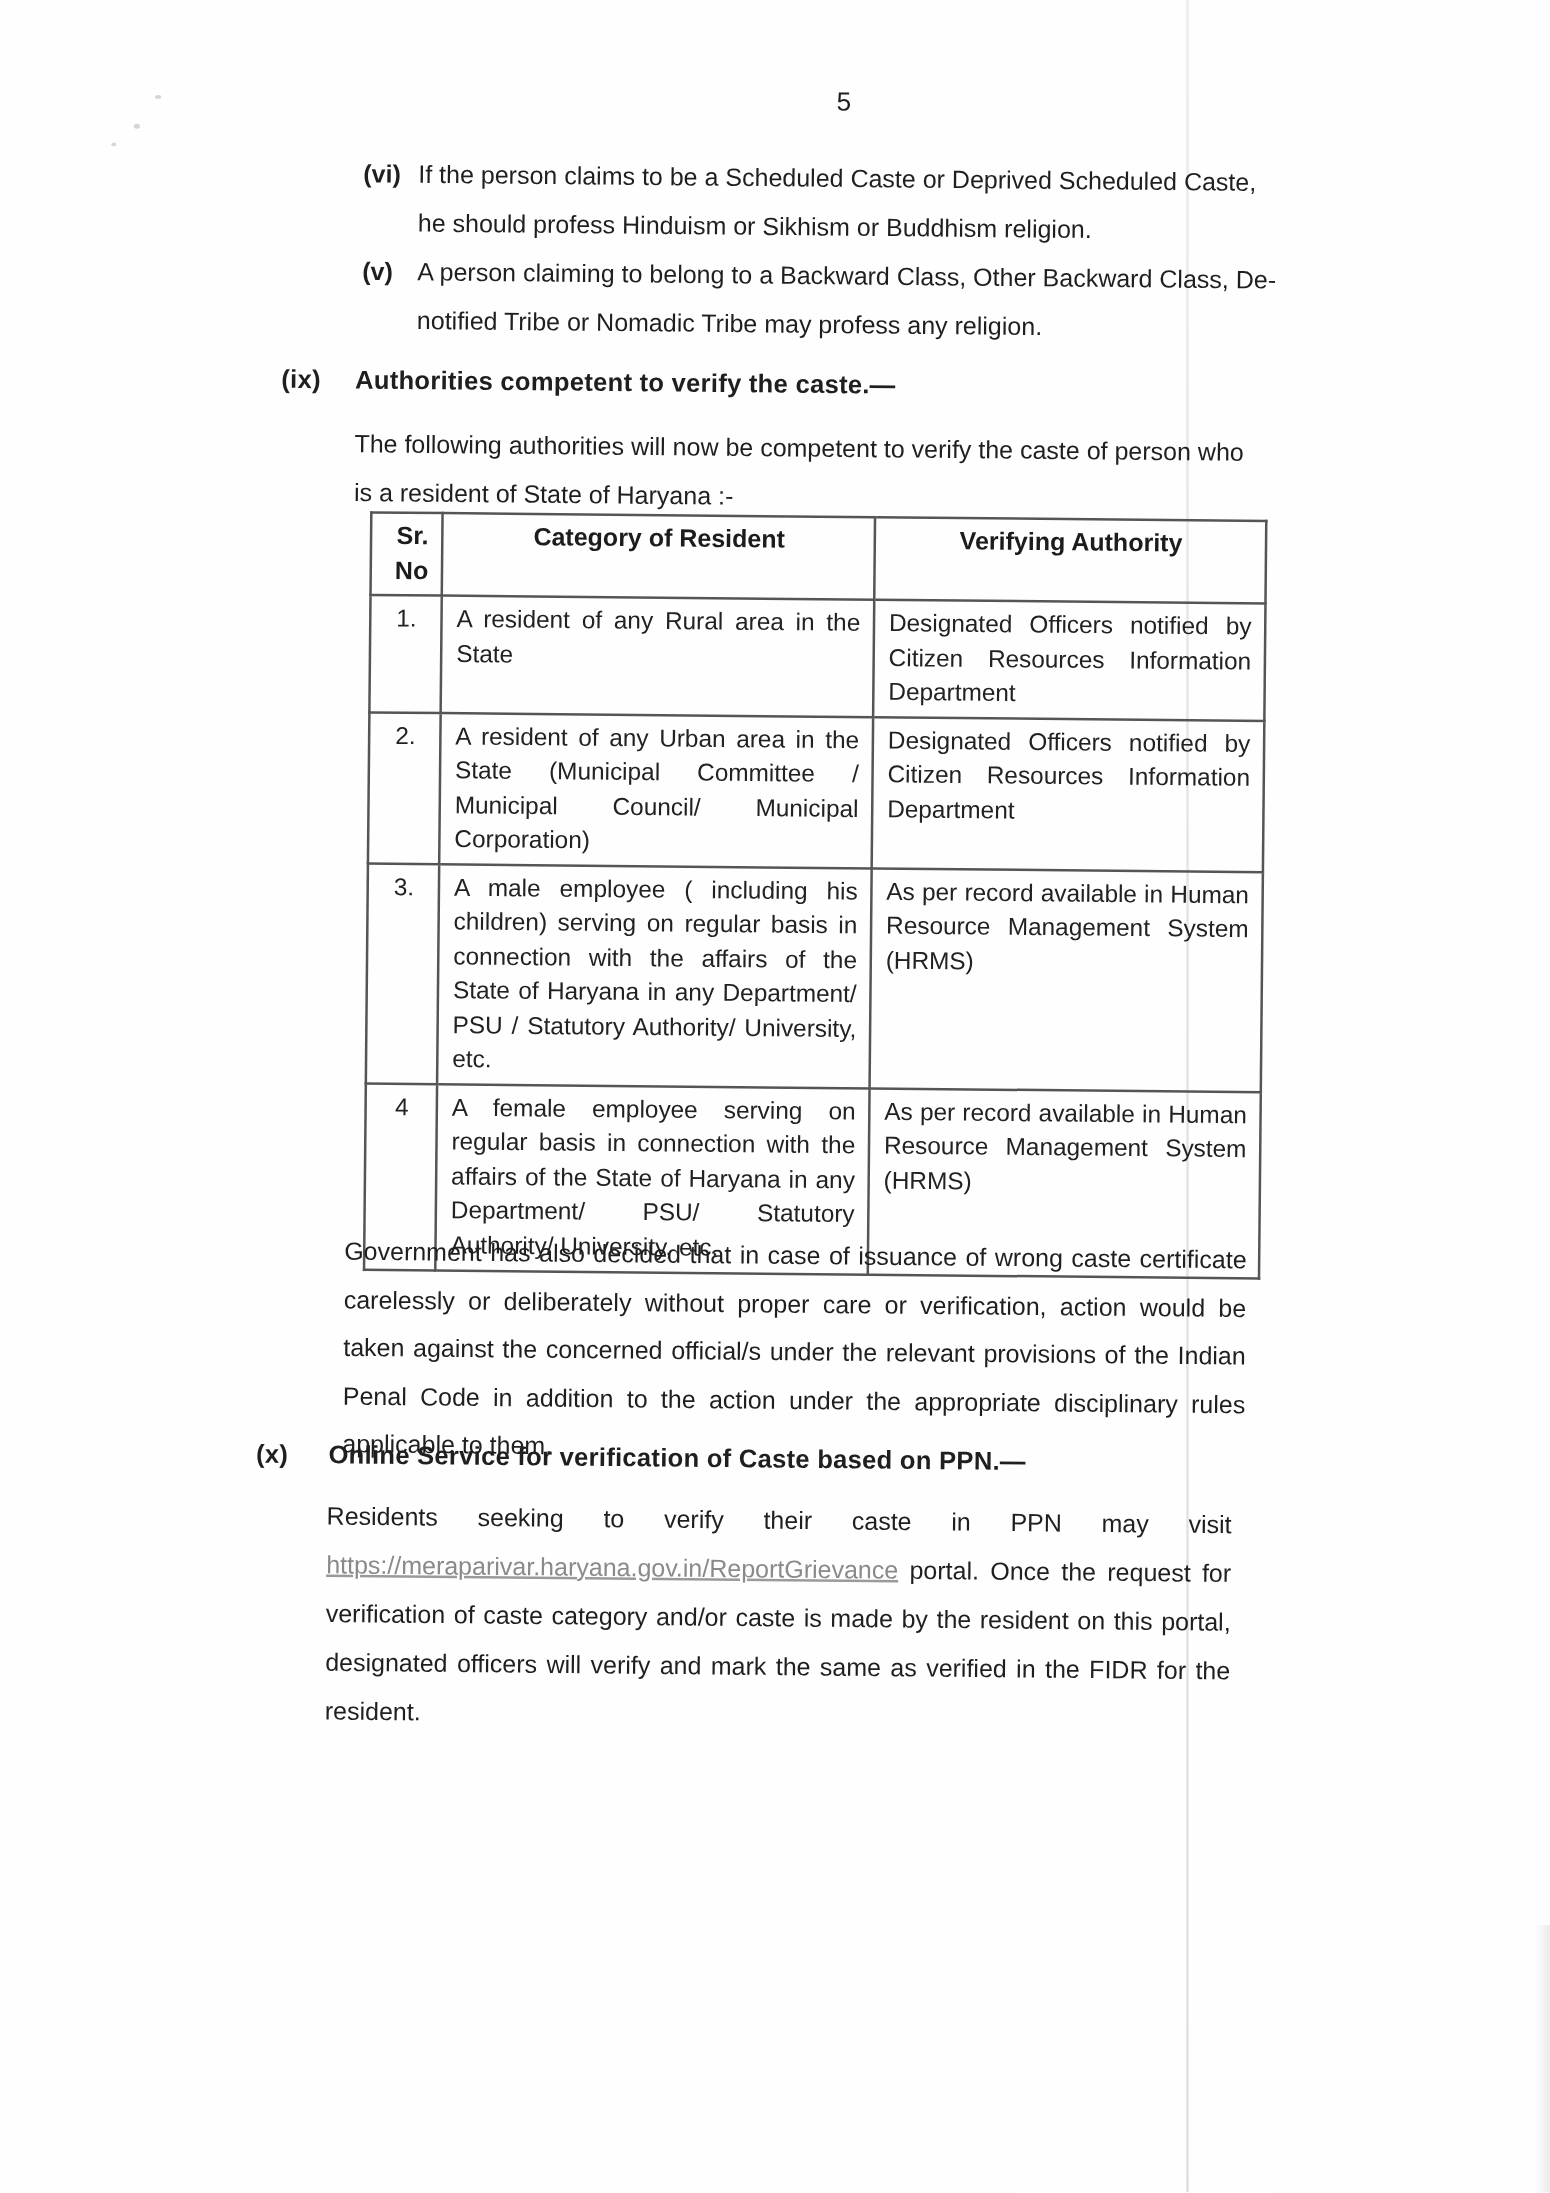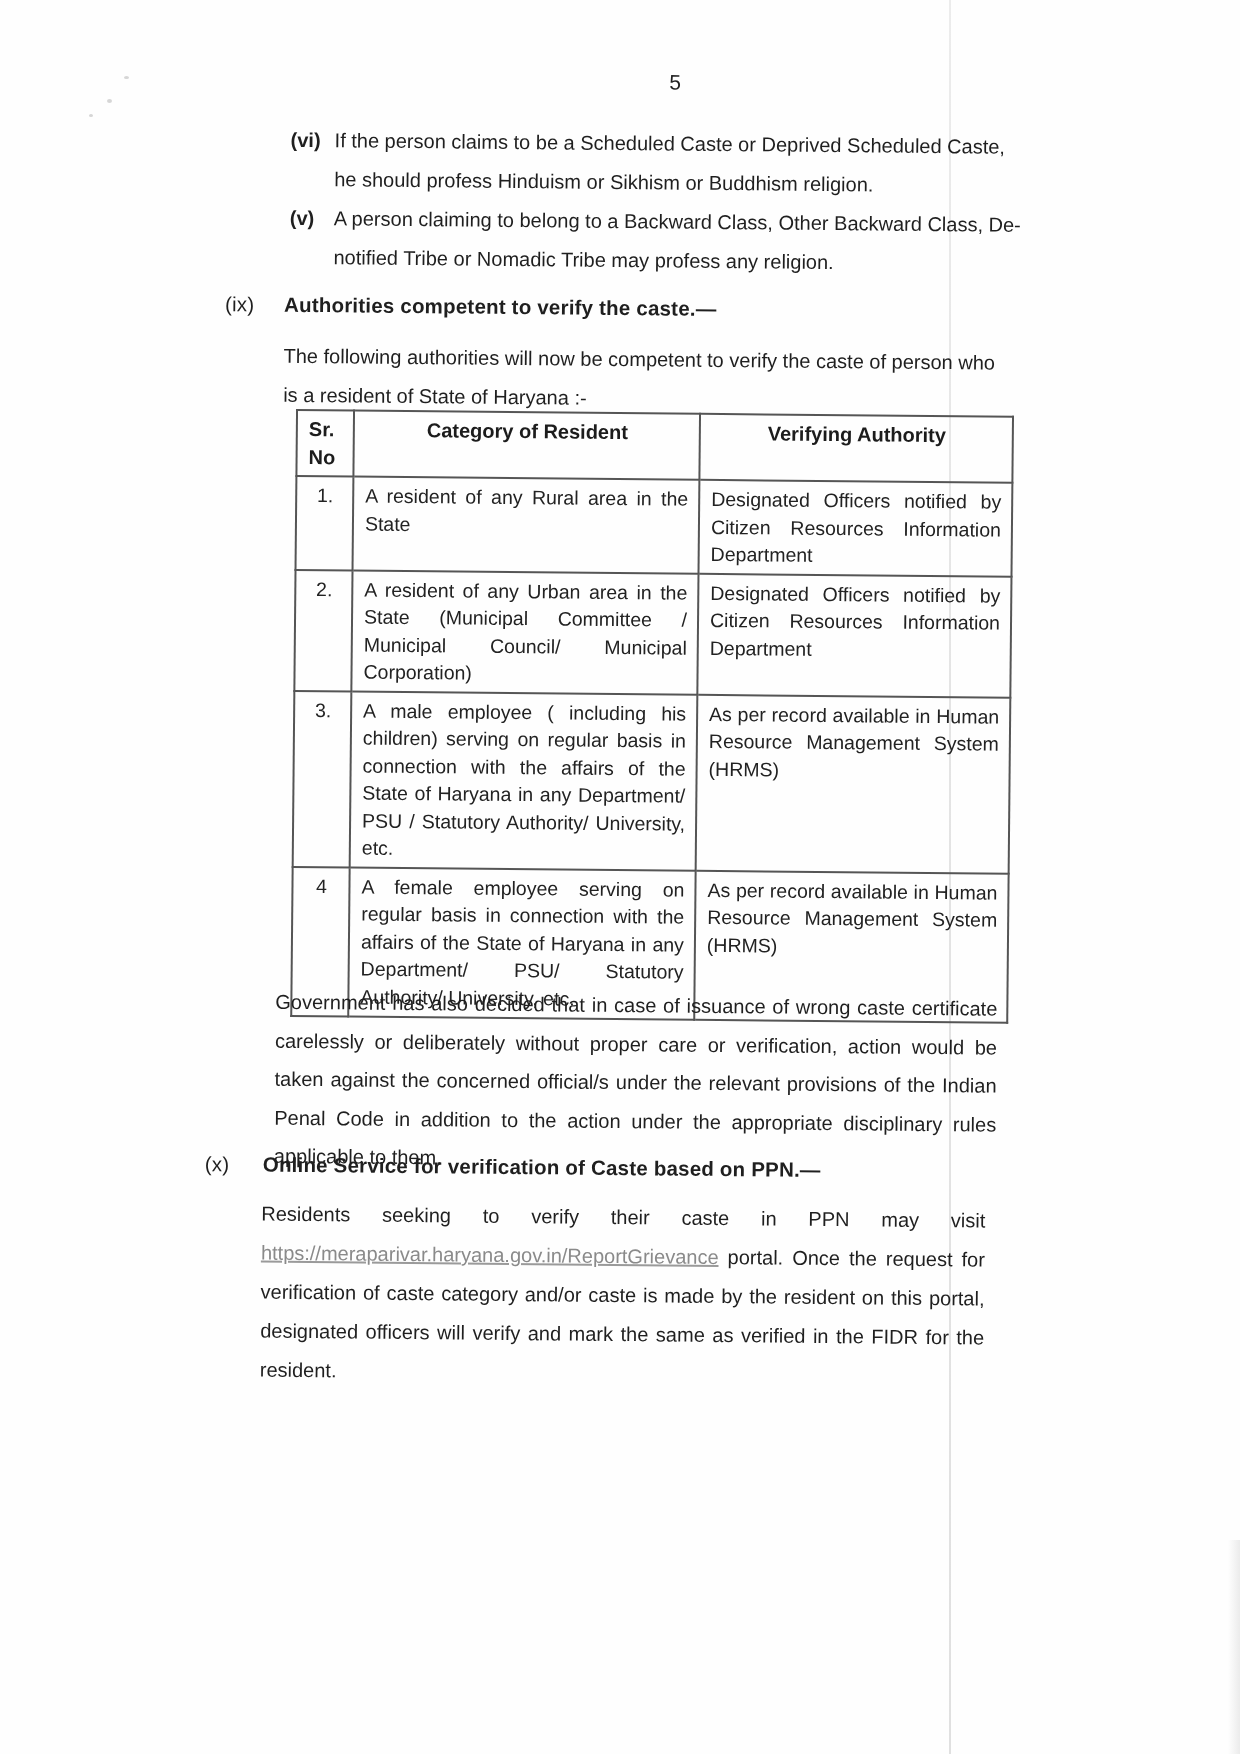--- a/index.html
+++ b/index.html
@@ -40,21 +40,21 @@
   .list-item{display:flex;font-size:20px;line-height:39px;}
   .li-vi{left:292px;top:124px;width:734px;}
   .li-v{left:292px;top:202px;width:734px;}
   .li-label{flex:none;width:44px;font-weight:bold;}
   .li-v .li-label{width:44px;}
   .li-text{flex:1;}
 
   .sec-head{display:flex;font-size:20.5px;font-weight:bold;letter-spacing:.2px;}
   .sec-ix{left:228px;top:296px;width:790px;}
   .sec-x{left:216px;top:1156px;width:800px;}
-  .sec-label{flex:none;width:59px;font-weight:normal;}
+  .sec-label{flex:none;width:59px;font-weight:bold;}
   .sec-x .sec-label{flex:none;width:58px;}
 
   .para{font-size:20px;line-height:38.5px;}
   .intro{left:287px;top:340px;width:724px;}
   .gov{left:285px;top:986px;width:722px;text-align:justify;}
   .final{left:273px;top:1198px;width:724px;text-align:justify;line-height:39px;}
 
   table.auth{
     left:300px;top:412px;width:716px;
     border-collapse:collapse;table-layout:fixed;
@@ -62,21 +62,21 @@
   }
   table.auth td,table.auth th{
     border:2px solid #555;
     vertical-align:top;
     padding:5px 10px 4px 11px;
   }
   table.auth th{font-size:20px;color:#1c1c1c;}
   .col-sr{width:57px;}
   .col-cat{width:346px;}
   .col-auth{width:313px;}
-  th.h-sr{text-align:left;padding-left:9px;font-weight:bold;margin-left:48px;}
+  th.h-sr{text-align:right;padding-left:9px;font-weight:bold;margin-left:48px;}
   th.h-cat,th.h-auth{text-align:center;font-weight:bold;padding-top:7px;}
   td.c-sr{text-align:center;padding-left:4px;padding-right:4px;}
   td.c-cat,td.c-auth{text-align:justify;}
   tr.r-head{height:58px;}
   tr.r1{height:88px;}
   tr.r2{height:95px;}
   tr.r3{height:155px;}
   tr.r4{height:149px;}
 
   a.doc-link{color:#8a8a8a;text-decoration:underline;text-decoration-color:#9a9a9a;}

